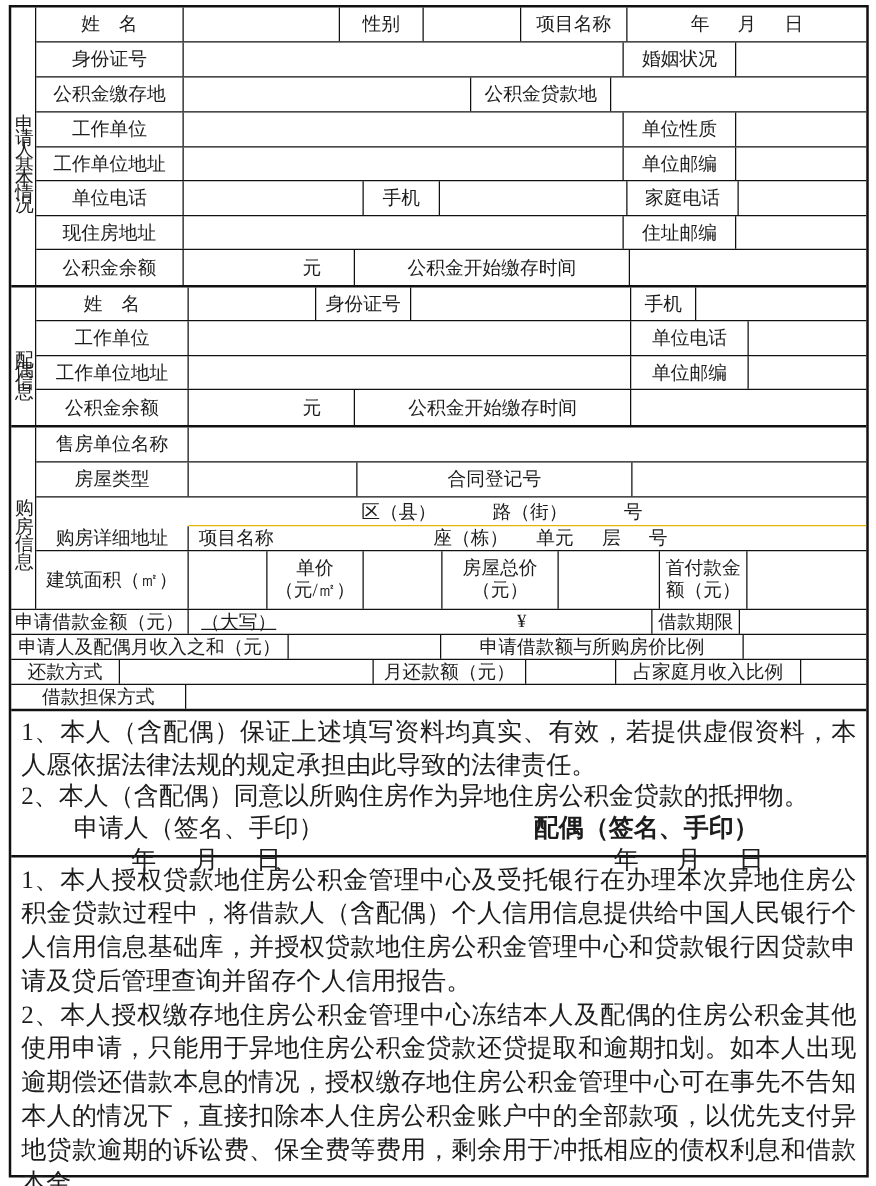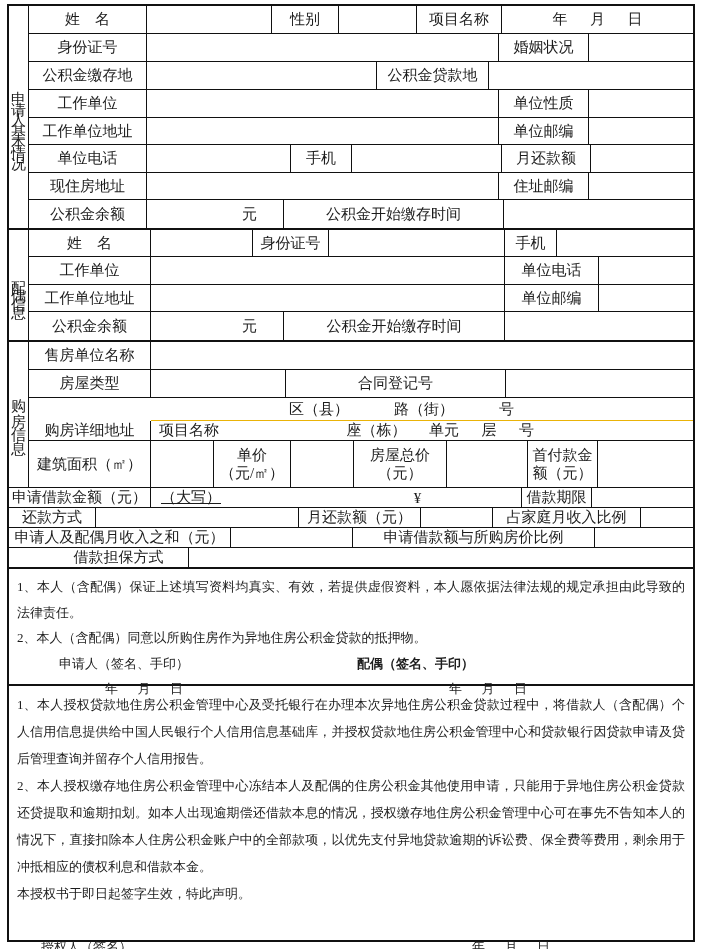--- a/index.html
+++ b/index.html
@@ -43,21 +43,21 @@
   .val {} 
   .bb2 { border-bottom:2px solid #111 !important; }
   
   .stack { flex:1; display:flex; flex-direction:column; }
   .stack .sr { display:flex; align-items:center; border-bottom:1px solid #eab308; }
   .stack .sr:last-child { border-bottom:none; }
   
   .daxie { position:relative; justify-content:flex-start; padding-left:10px; }
   .daxie .yen { position:absolute; left:72%; top:50%; transform:translate(-50%,-50%); }
   
-  .block { padding:5px 8px 0 8px; line-height:25.5px; font-size:13px; }
+  .block { padding:5px 8px 0 8px; line-height:25.5px; font-size:20px; }
   .block p { text-align:justify; }
   .auth { border-bottom:none; line-height:27px; flex:1; }
   .sigrow { display:flex; line-height:25px; }
   .authsig { display:flex; line-height:27px; margin-top:26px; }
 </style>
 </head>
 <body>
 
 <div class="tbl">
 
@@ -96,21 +96,21 @@
         <div class="c" style="width:118px;">工作单位地址</div>
         <div class="c val" style="width:352px;"></div>
         <div class="c" style="width:90px;">单位邮编</div>
         <div class="c last val"></div>
       </div>
       <div class="r" style="height:28px;">
         <div class="c" style="width:118px;">单位电话</div>
         <div class="c val" style="width:144px;"></div>
         <div class="c" style="width:61px;">手机</div>
         <div class="c val" style="width:150px;"></div>
-        <div class="c" style="width:89px;">月还款额</div>
+        <div class="c" style="width:89px;">家庭电话</div>
         <div class="c last val"></div>
       </div>
       <div class="r" style="height:27px;">
         <div class="c" style="width:118px;">现住房地址</div>
         <div class="c val" style="width:352px;"></div>
         <div class="c" style="width:90px;">住址邮编</div>
         <div class="c last val"></div>
       </div>
       <div class="r" style="height:28px;">
         <div class="c" style="width:118px;">公积金余额</div>
@@ -205,35 +205,35 @@
 
   <div class="r" style="height:28px;">
     <div class="c" style="width:142px;">申请借款金额（元）</div>
     <div class="c daxie" style="width:371px;text-decoration:underline;">
       <span>（大写）</span>
       <span class="yen">¥</span>
     </div>
     <div class="c" style="width:70px;">借款期限</div>
     <div class="c last val"></div>
   </div>
+  <div class="r" style="height:26px;">
+    <div class="c" style="width:222px;">申请人及配偶月收入之和（元）</div>
+    <div class="c val" style="width:122px;"></div>
+    <div class="c" style="width:242px;">申请借款额与所购房价比例</div>
+    <div class="c last val"></div>
+  </div>
   <div class="r" style="height:27px;">
     <div class="c" style="width:87px;">还款方式</div>
     <div class="c val" style="width:203px;"></div>
     <div class="c" style="width:122px;">月还款额（元）</div>
     <div class="c val" style="width:72px;"></div>
     <div class="c" style="width:148px;">占家庭月收入比例</div>
     <div class="c last val"></div>
   </div>
-  <div class="r" style="height:26px;">
-    <div class="c" style="width:222px;">申请人及配偶月收入之和（元）</div>
-    <div class="c val" style="width:122px;"></div>
-    <div class="c" style="width:242px;">申请借款额与所购房价比例</div>
-    <div class="c last val"></div>
-  </div>
-  <div class="r bb2" style="height:32px;padding-left:40px;">
+  <div class="r bb2" style="height:32px;">
     <div class="c" style="width:140px;">借款担保方式</div>
     <div class="c last val"></div>
   </div>
 
   <div class="block bb2" style="height:117px;">
     <p>1、本人（含配偶）保证上述填写资料均真实、有效，若提供虚假资料，本人愿依据法律法规的规定承担由此导致的法律责任。</p>
     <p>2、本人（含配偶）同意以所购住房作为异地住房公积金贷款的抵押物。</p>
     <div class="sigrow">
       <span style="margin-left:42px;">申请人（签名、手印）</span>
       <span style="margin-left:168px;font-weight:bold;">配偶（签名、手印）</span>

